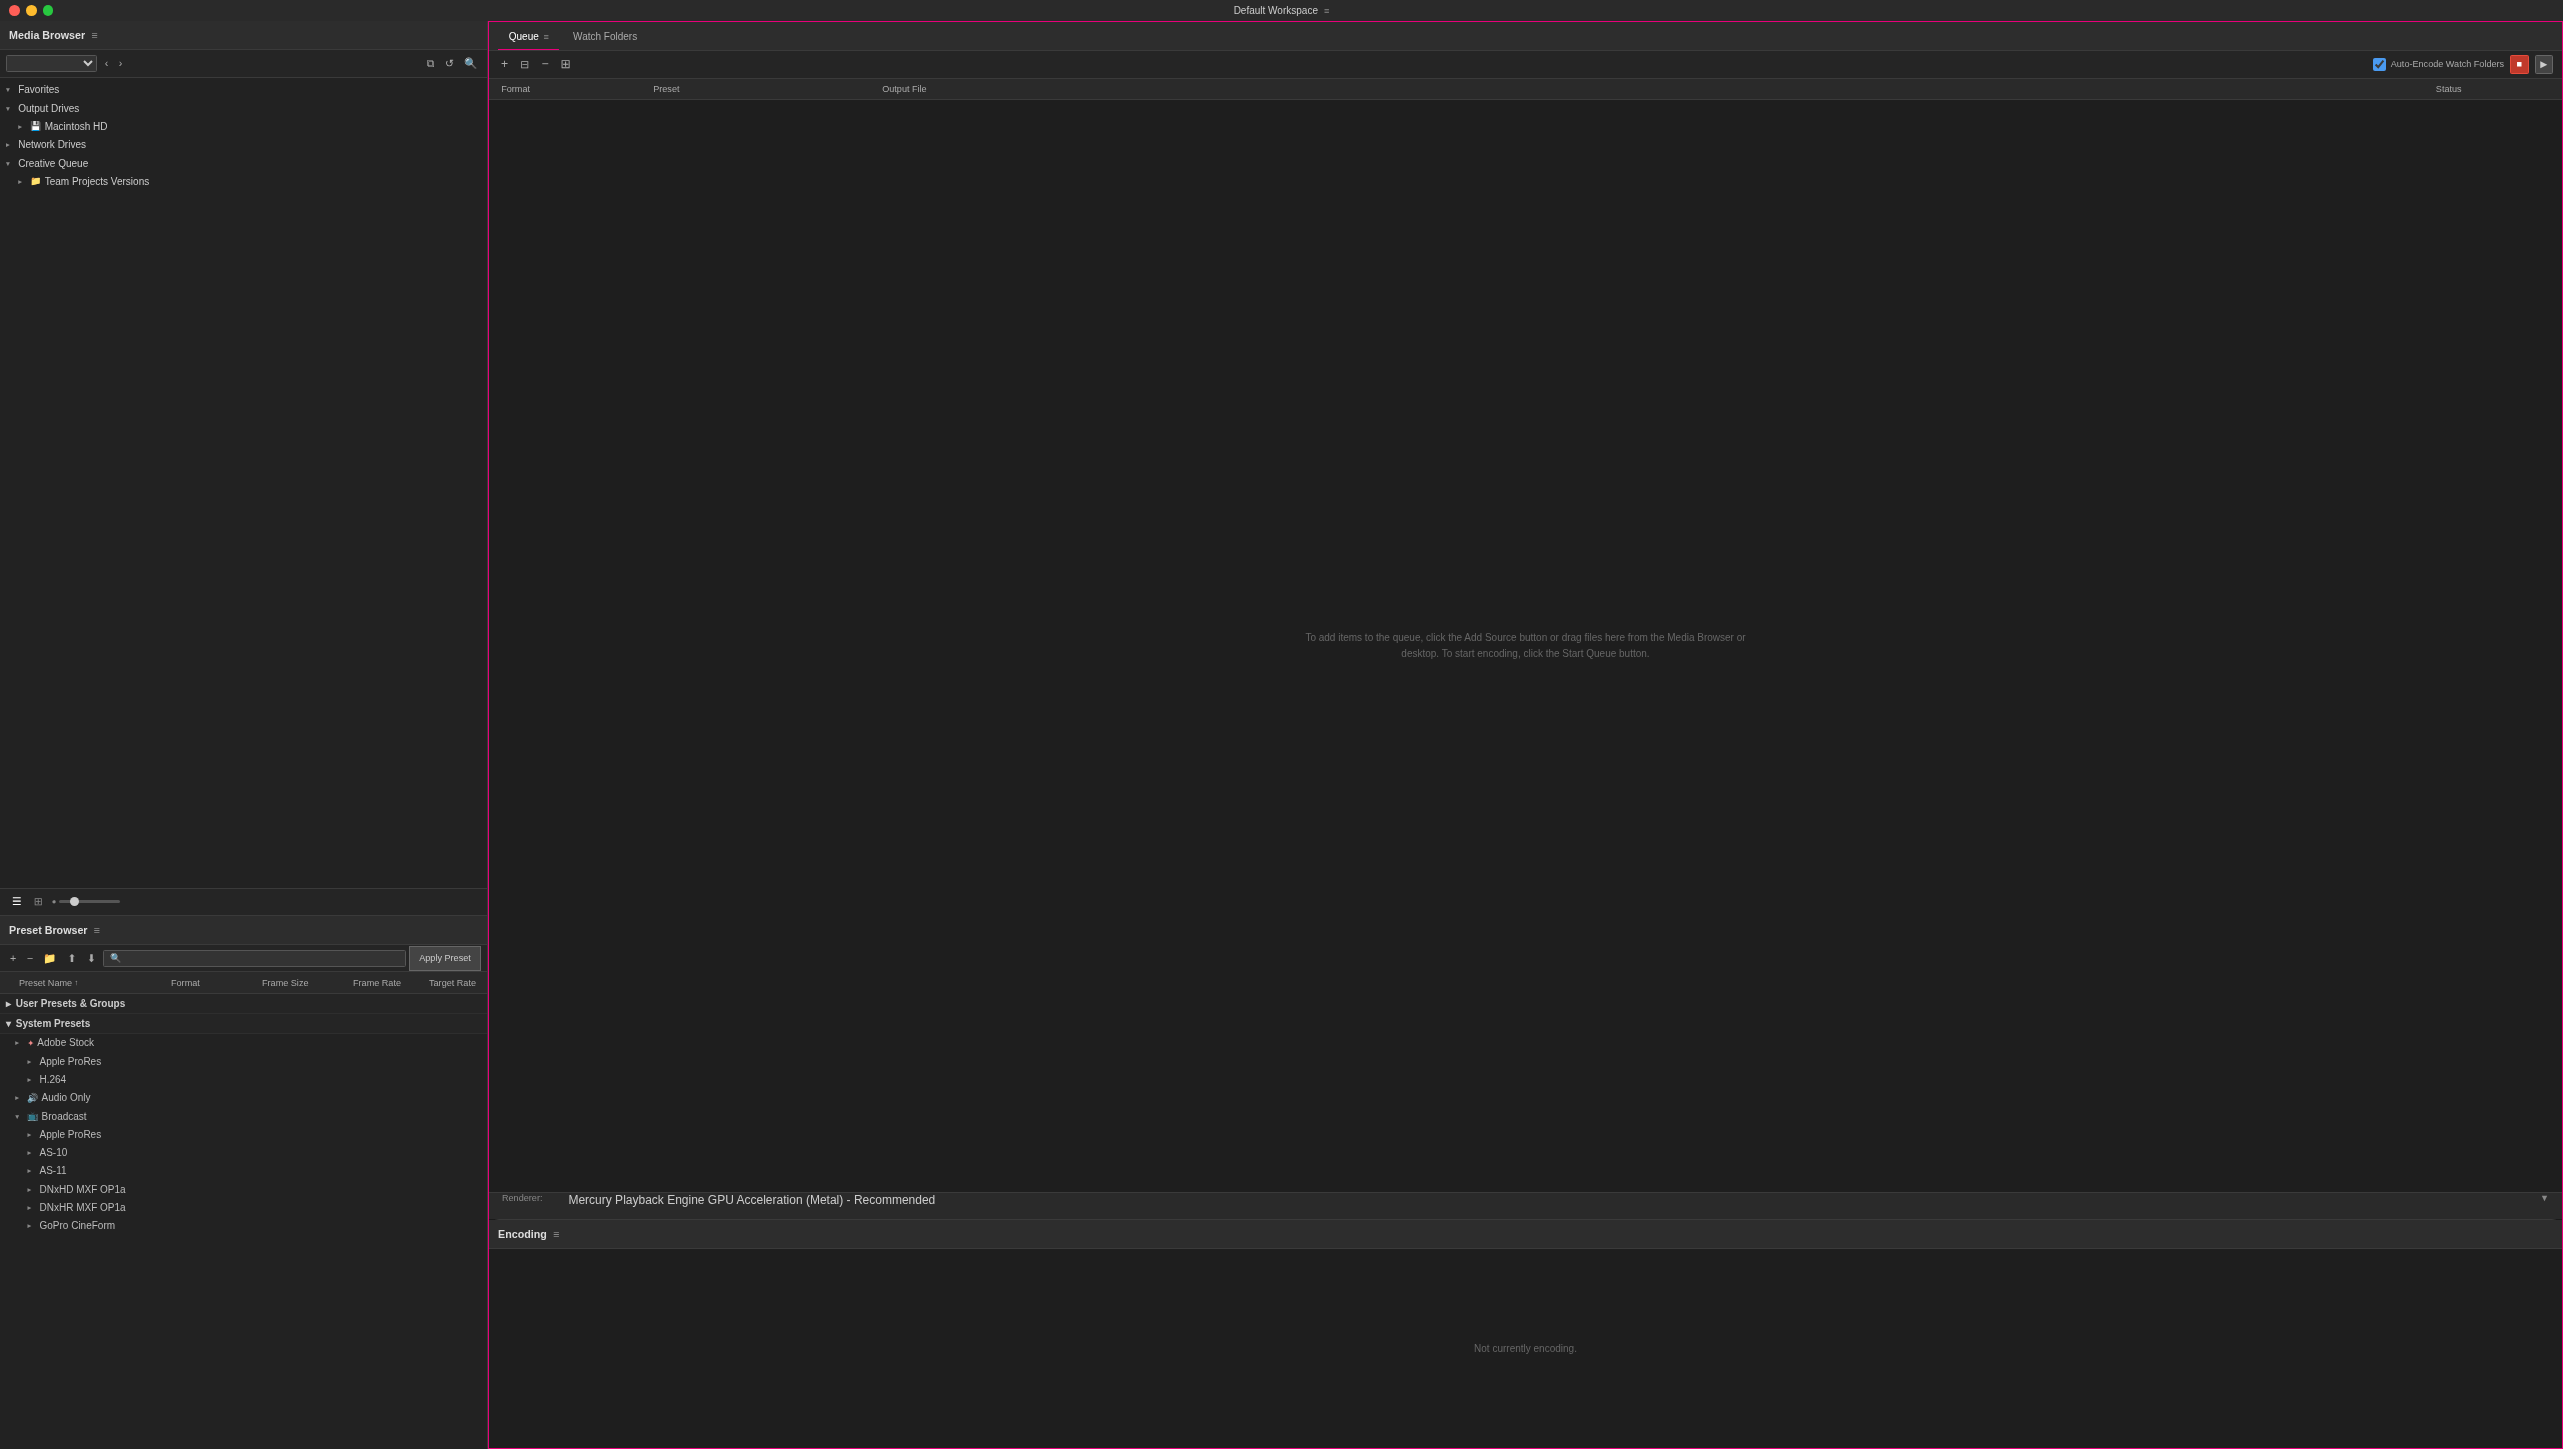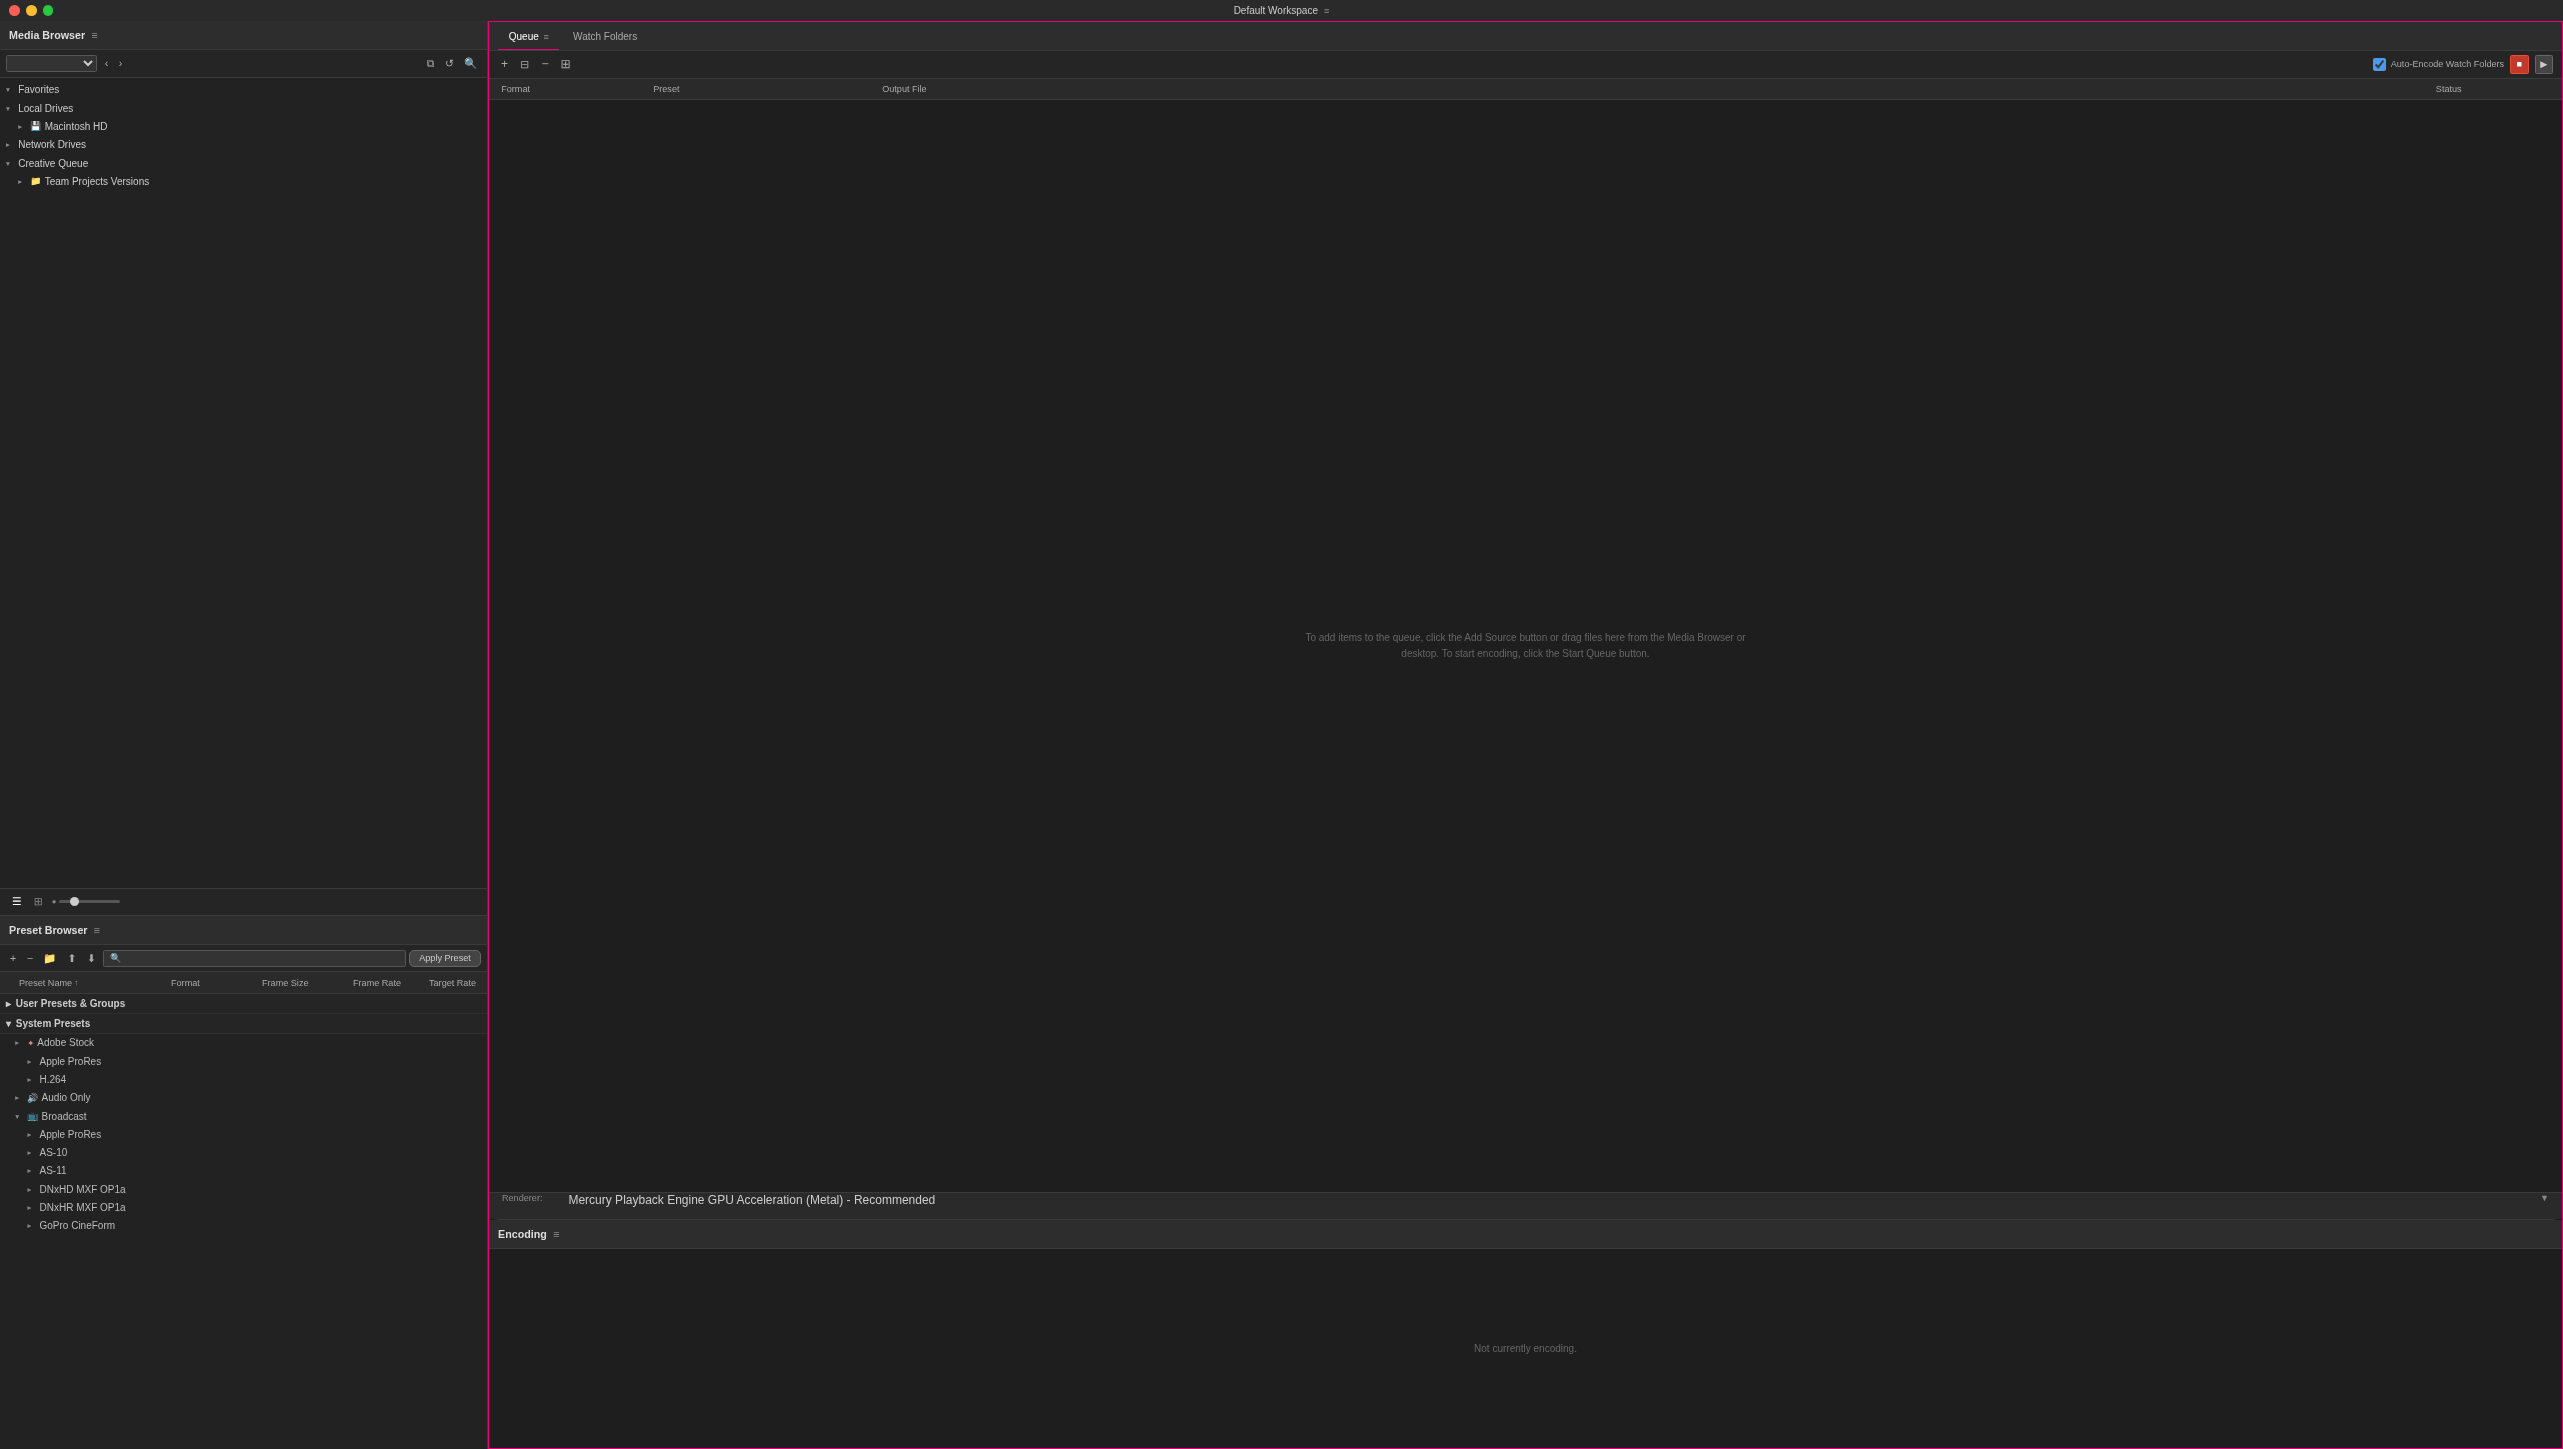--- a/index.html
+++ b/index.html
@@ -226,24 +226,24 @@
       height: 17px;
       padding: 0 6.1px;
       font-size: 9.1px;
       border-radius: 1.5px;
       flex: 1;
     }
     .apply-preset-btn {
       background: #444;
       border: 0.8px solid #666;
       color: #ccc;
-      height: 17px;
+      height: 25px;
       padding: 0 9.1px;
       font-size: 9.1px;
-      border-radius: 5px;
+      border-radius: 0;
       cursor: pointer;
       white-space: nowrap;
     }
 
     .preset-columns {
       height: 21.3px;
       background: #2a2a2a;
       display: flex;
       align-items: center;
       padding: 0 19px;
@@ -514,21 +514,21 @@
 
       <div class="file-tree">
 
         <div class="tree-item">
           <span class="tree-chevron">▾</span>
           <span class="tree-label">Favorites</span>
         </div>
 
         <div class="tree-item">
           <span class="tree-chevron">▾</span>
-          <span class="tree-label">Local Drives</span>
+          <span class="tree-label">Output Drives</span>
         </div>
 
         <div class="tree-item indent-1">
           <span class="tree-chevron">▸</span>
           <span class="tree-icon">💾</span>
           <span class="tree-label">Macintosh HD</span>
         </div>
 
         <div class="tree-item">
           <span class="tree-chevron">▸</span>

